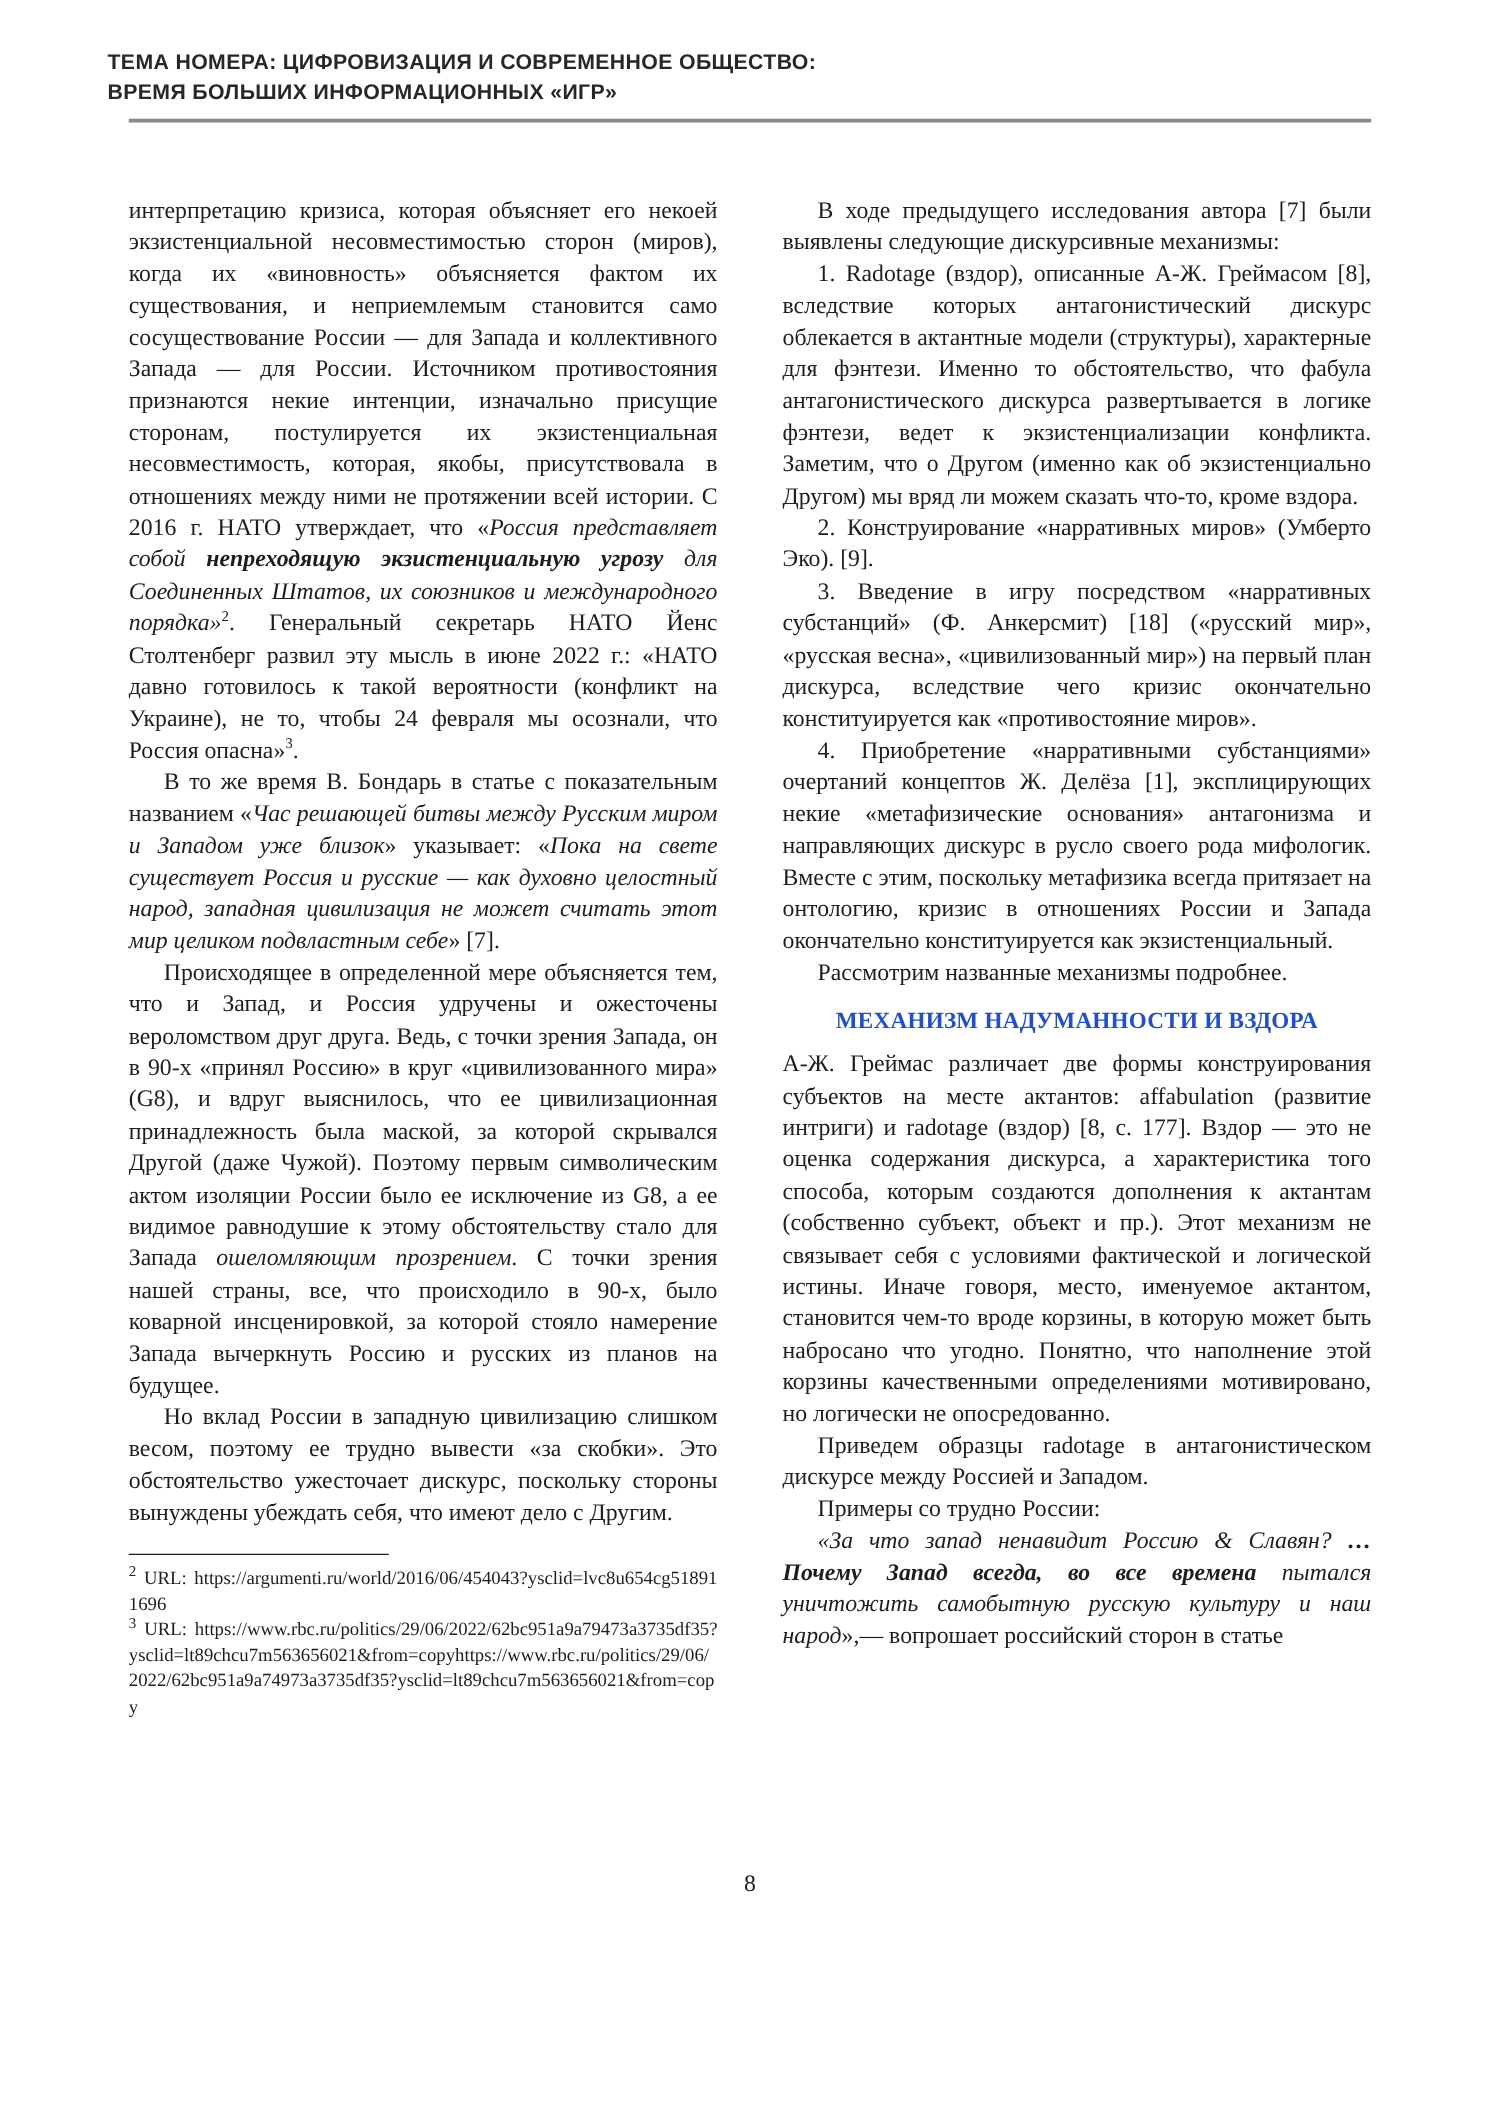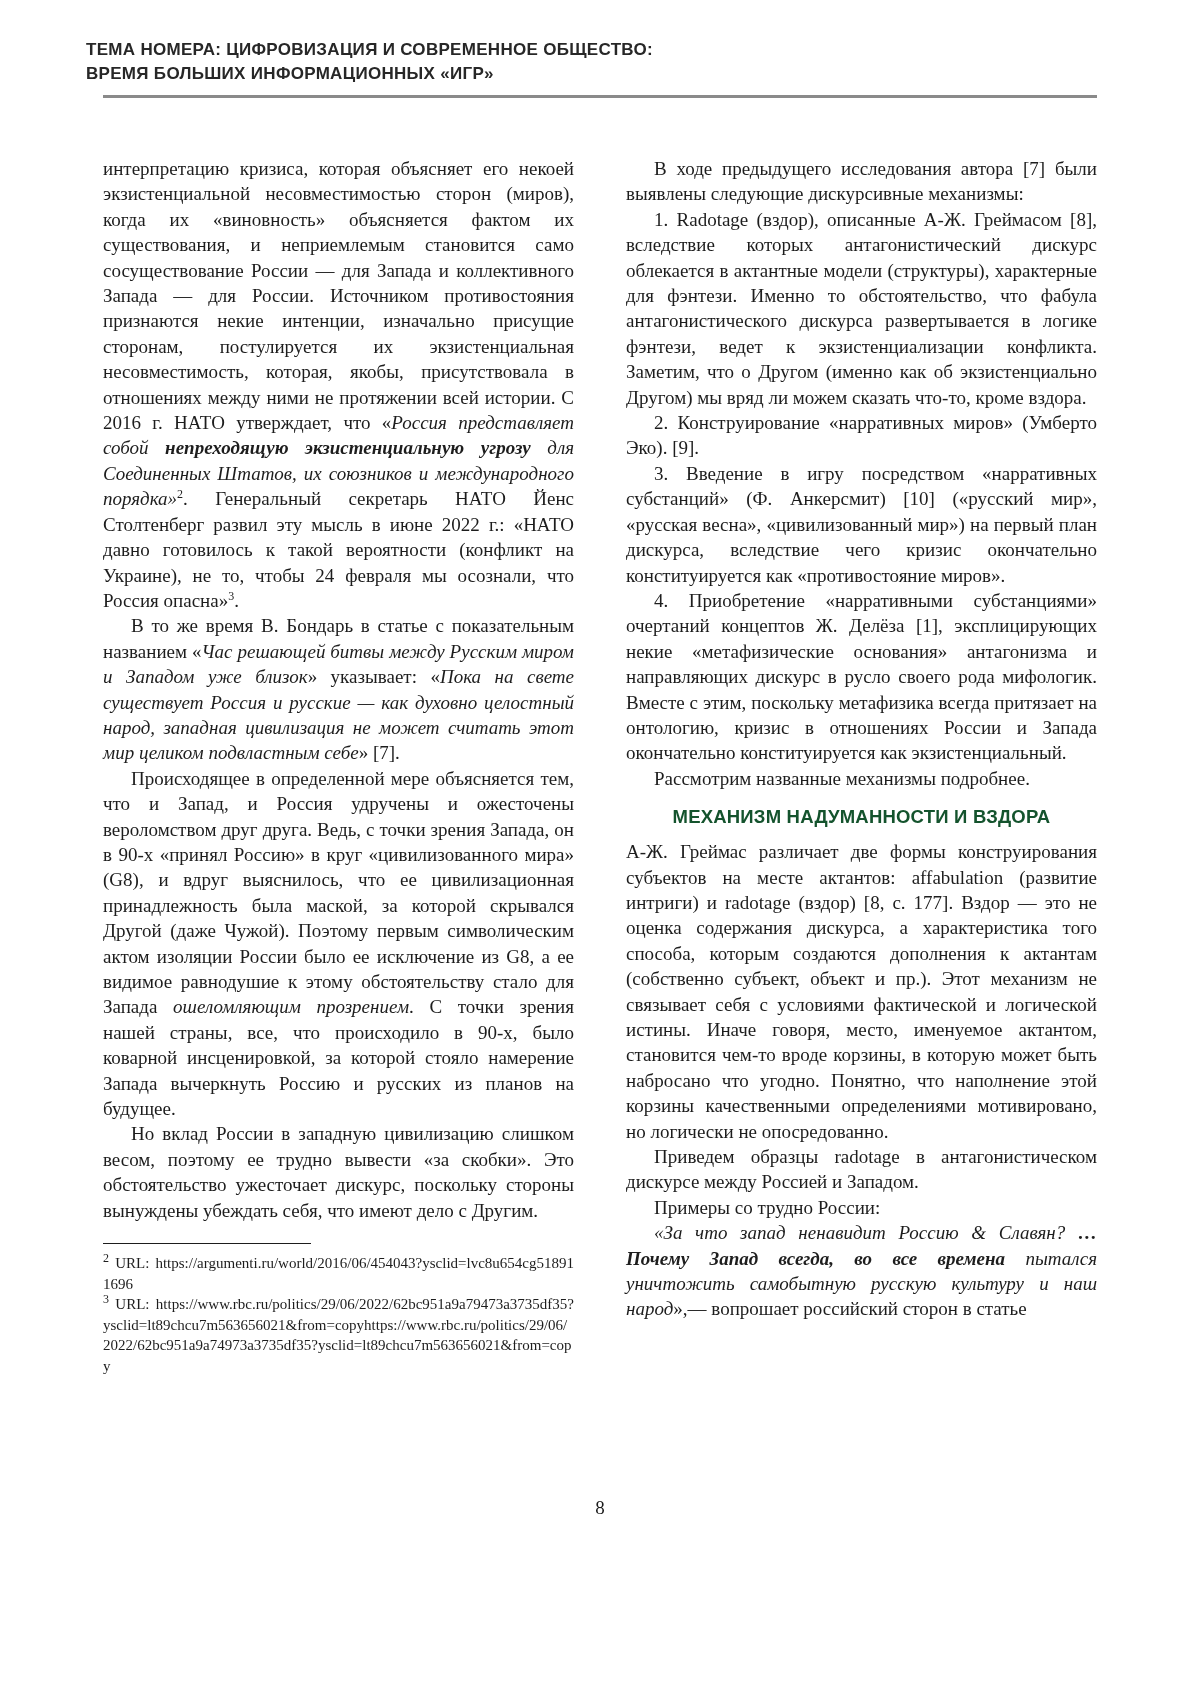--- a/index.html
+++ b/index.html
@@ -59,28 +59,28 @@
   }
   .para.indent { text-indent: 28px; }
   .para sup, .footnote sup {
     font-size: 12px;
     line-height: 0;
     vertical-align: super;
   }
   .i  { font-style: italic; }
   .bi { font-style: italic; font-weight: bold; }
   .section-heading {
-    font-family: Liberation Sans, sans-serif;
+    font-family: Liberation Serif, serif;
     font-weight: bold;
     font-size: 18.5px;
     line-height: 24px;
     text-align: center;
     letter-spacing: 0.2px;
     margin: 14px 0 10px 0;
-    color: #14532d;
+    color: #1d4ed8;
   }
   .fnsep {
     width: 208px;
     height: 1px;
     background: #1d1d1d;
     margin: 20px 0 9px 0;
   }
   .footnote {
     margin: 0;
     font-size: 15px;
@@ -118,21 +118,21 @@
         <p class="para indent"><span>Происходящее в определенной мере объясняется тем, что и Запад, и Россия удручены и ожесточены вероломством друг друга. Ведь, с точки зрения Запада, он в 90-х «принял Россию» в круг «цивилизованного мира» (G8), и вдруг выяснилось, что ее цивилизационная принадлежность была маской, за которой скрывался Другой (даже Чужой). Поэтому первым символическим актом изоляции России было ее исключение из G8, а ее видимое равнодушие к этому обстоятельству стало для Запада </span><span class="i">ошеломляющим прозрением</span><span>. С точки зрения нашей страны, все, что происходило в 90-х, было коварной инсценировкой, за которой стояло намерение Запада вычеркнуть Россию и русских из планов на будущее.</span></p>
         <p class="para indent"><span>Но вклад России в западную цивилизацию слишком весом, поэтому ее трудно вывести «за скобки». Это обстоятельство ужесточает дискурс, поскольку стороны вынуждены убеждать себя, что имеют дело с Другим.</span></p>
         <div class="fnsep"></div>
         <p class="footnote"><sup>2</sup><span> URL: https://argumenti.ru/world/2016/06/454043?ysclid=lvc8u654cg518911696</span></p>
         <p class="footnote"><sup>3</sup><span> URL: https://www.rbc.ru/politics/29/06/2022/62bc951a9a79473a3735df35?ysclid=lt89chcu7m563656021&amp;from=copyhttps://www.rbc.ru/politics/29/06/2022/62bc951a9a74973a3735df35?ysclid=lt89chcu7m563656021&amp;from=copy</span></p>
       </section>
     <section class="column">
         <p class="para indent"><span>В ходе предыдущего исследования автора [7] были выявлены следующие дискурсивные механизмы:</span></p>
         <p class="para indent"><span>1. Radotage (вздор), описанные А-Ж. Греймасом [8], вследствие которых антагонистический дискурс облекается в актантные модели (структуры), характерные для фэнтези. Именно то обстоятельство, что фабула антагонистического дискурса развертывается в логике фэнтези, ведет к экзистенциализации конфликта. Заметим, что о Другом (именно как об экзистенциально Другом) мы вряд ли можем сказать что-то, кроме вздора.</span></p>
         <p class="para indent"><span>2. Конструирование «нарративных миров» (Умберто Эко). [9].</span></p>
-        <p class="para indent"><span>3. Введение в игру посредством «нарративных субстанций» (Ф. Анкерсмит) [10] («русский мир», «русская весна», «цивилизованный мир») на первый план дискурса, вследствие чего кризис окончательно конституируется как «противостояние миров».</span></p>
+        <p class="para indent"><span>3. Введение в игру посредством «нарративных субстанций» (Ф. Анкерсмит) [18] («русский мир», «русская весна», «цивилизованный мир») на первый план дискурса, вследствие чего кризис окончательно конституируется как «противостояние миров».</span></p>
         <p class="para indent"><span>4. Приобретение «нарративными субстанциями» очертаний концептов Ж. Делёза [1], эксплицирующих некие «метафизические основания» антагонизма и направляющих дискурс в русло своего рода мифологик. Вместе с этим, поскольку метафизика всегда притязает на онтологию, кризис в отношениях России и Запада окончательно конституируется как экзистенциальный.</span></p>
         <p class="para indent"><span>Рассмотрим названные механизмы подробнее.</span></p>
         <div class="section-heading">МЕХАНИЗМ НАДУМАННОСТИ И ВЗДОРА</div>
         <p class="para"><span>А-Ж. Греймас различает две формы конструирования субъектов на месте актантов: affabulation (развитие интриги) и radotage (вздор) [8, с. 177]. Вздор — это не оценка содержания дискурса, а характеристика того способа, которым создаются дополнения к актантам (собственно субъект, объект и пр.). Этот механизм не связывает себя с условиями фактической и логической истины. Иначе говоря, место, именуемое актантом, становится чем-то вроде корзины, в которую может быть набросано что угодно. Понятно, что наполнение этой корзины качественными определениями мотивировано, но логически не опосредованно.</span></p>
         <p class="para indent"><span>Приведем образцы radotage в антагонистическом дискурсе между Россией и Западом.</span></p>
         <p class="para indent"><span>Примеры со трудно России:</span></p>
         <p class="para indent"><span class="i">«За что запад ненавидит Россию &amp; Славян? </span><span class="bi">… Почему Запад всегда, во все времена</span><span class="i"> пытался уничтожить самобытную русскую культуру и наш народ</span><span>»,— вопрошает российский сторон в статье</span></p>
       </section>
   </main>
 

